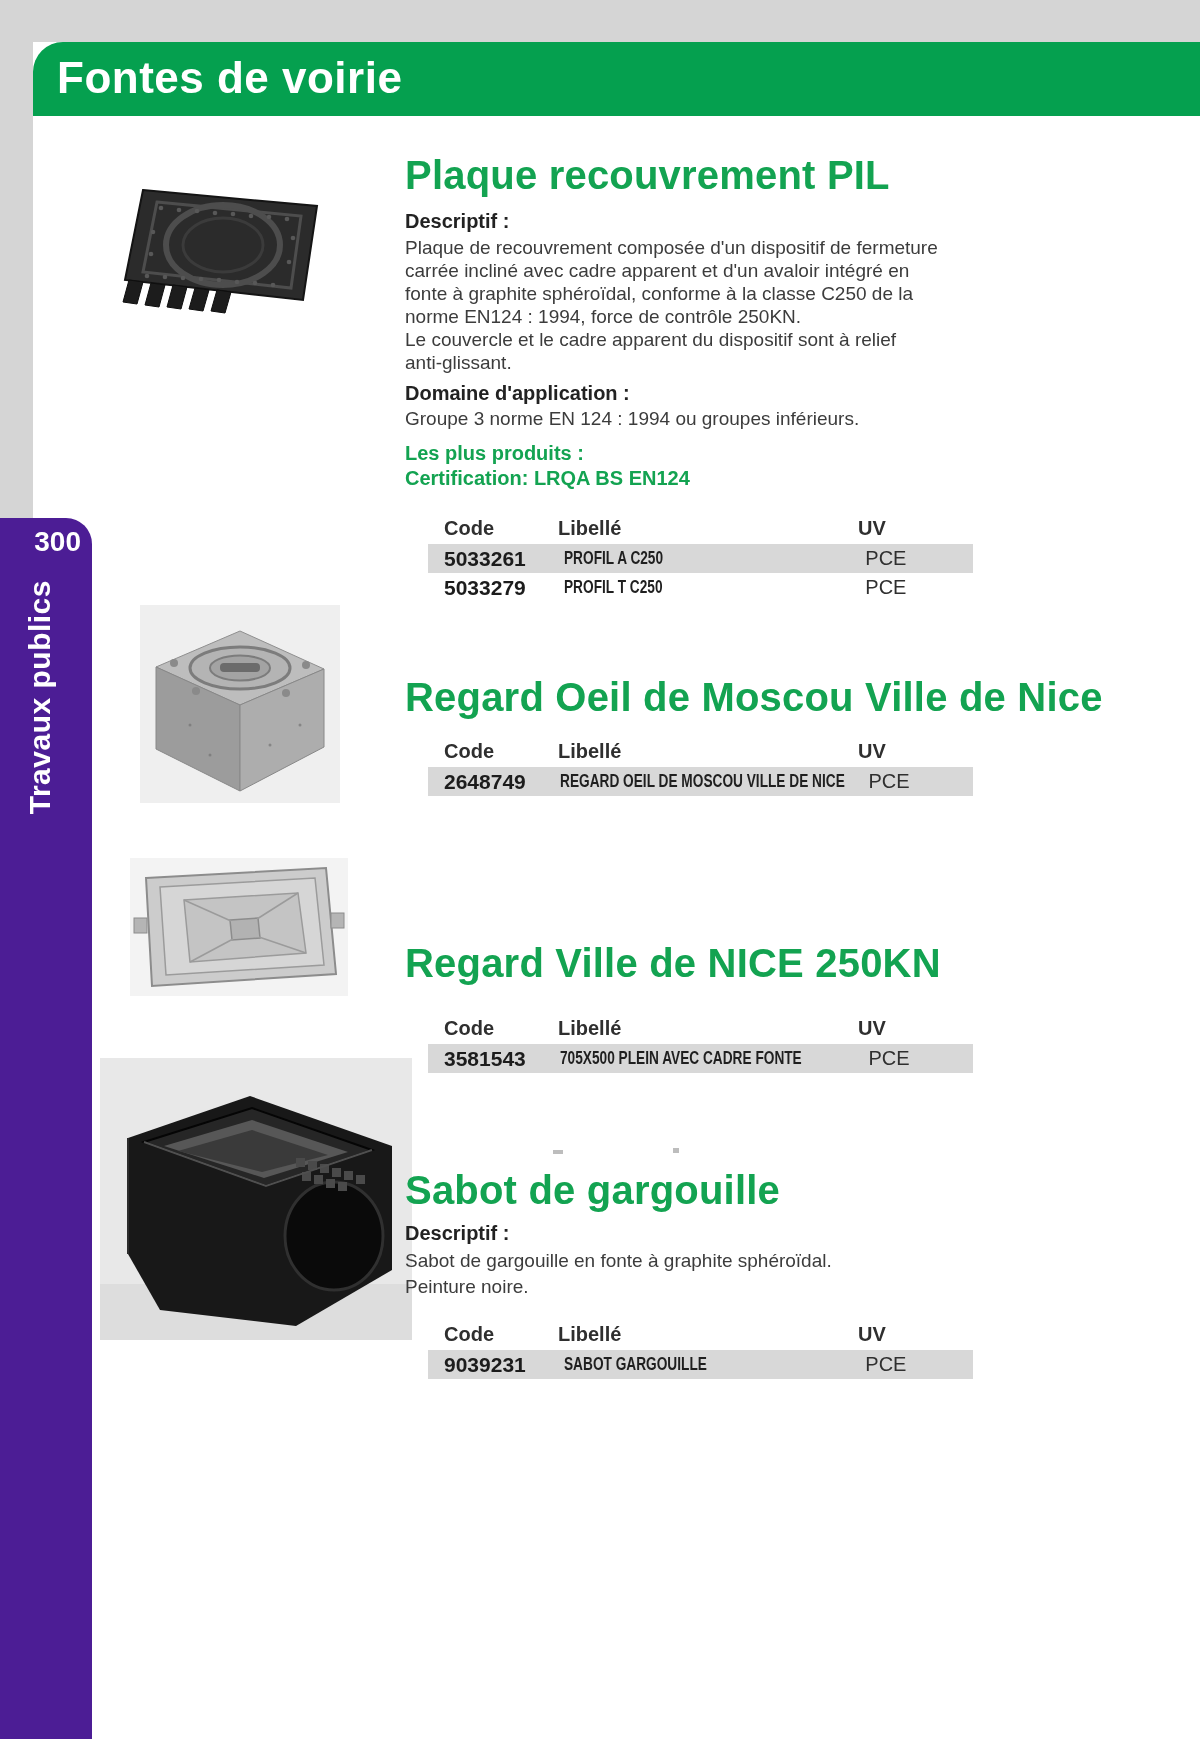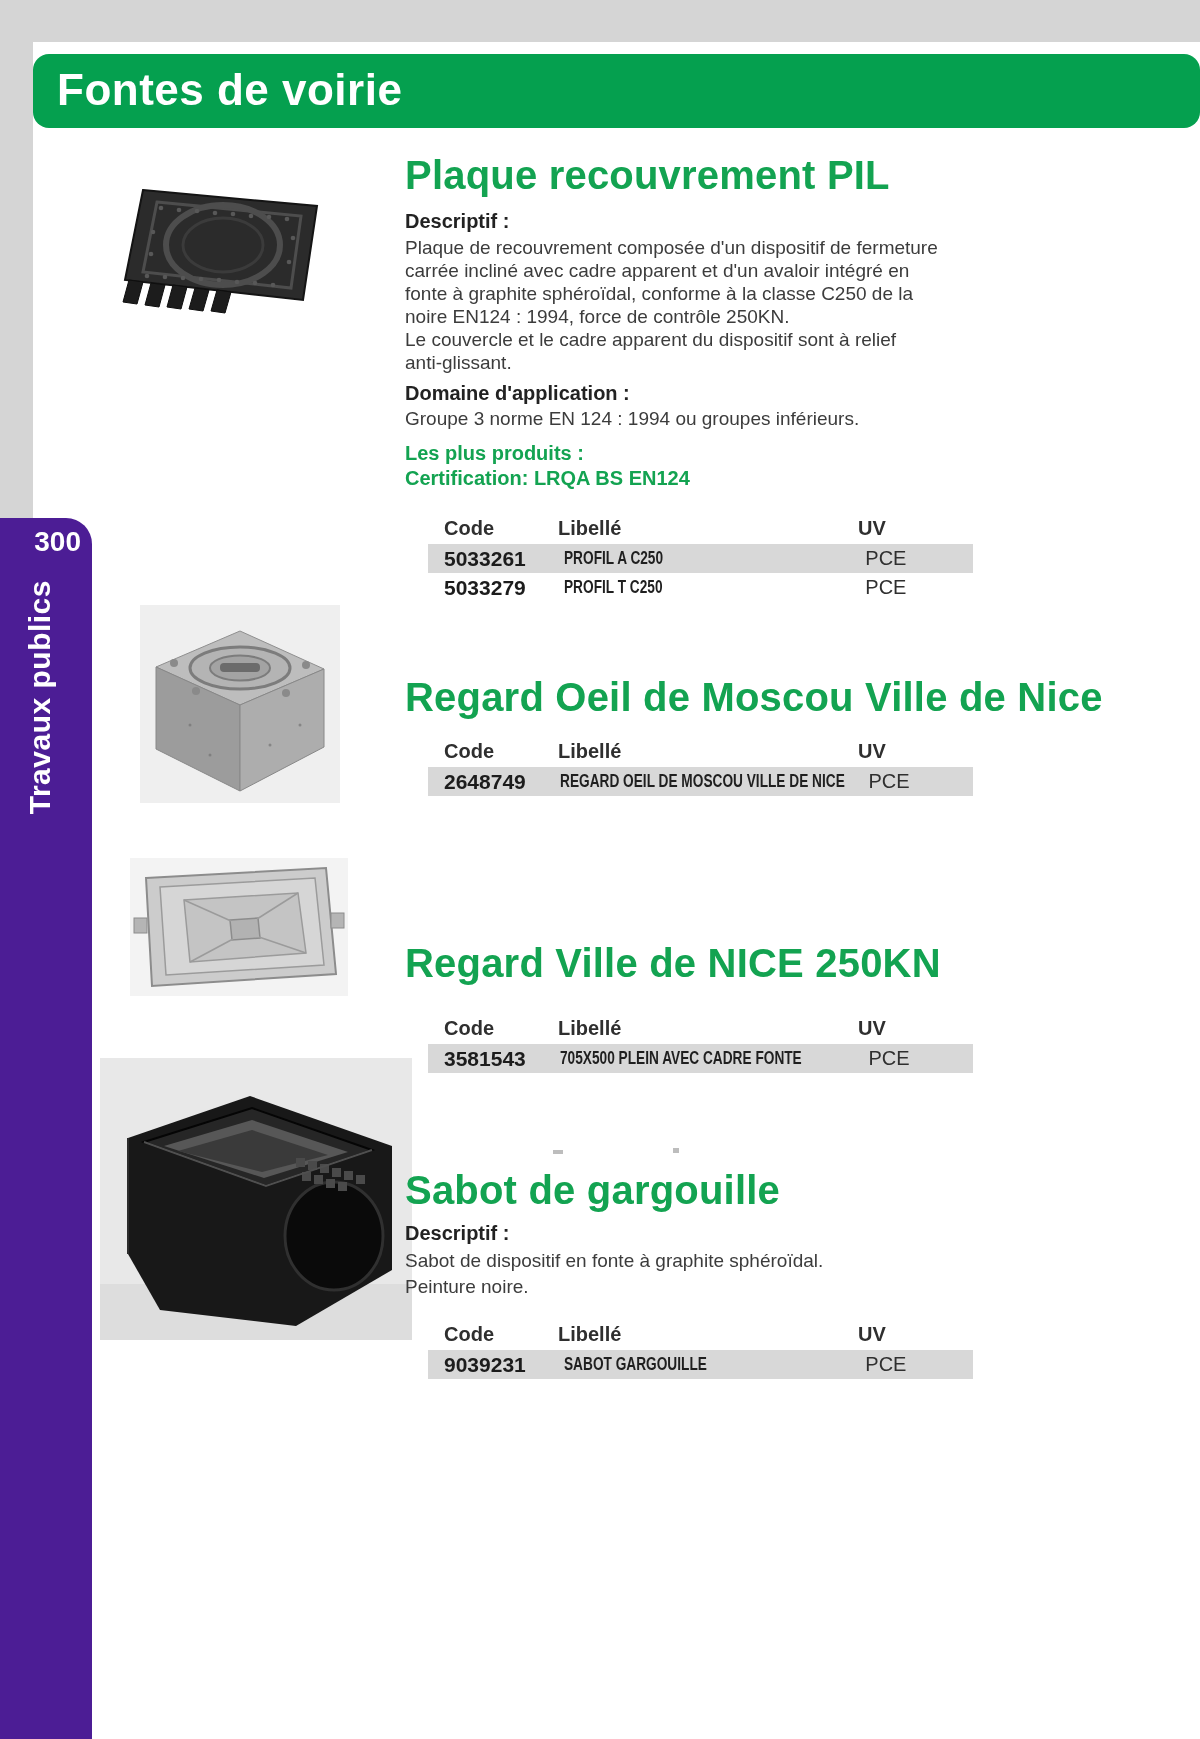--- a/index.html
+++ b/index.html
@@ -1,20 +1,20 @@
 <!DOCTYPE html>
 <html><head>
 <meta charset="utf-8">
 <style>
   html,body{margin:0;padding:0;background:#ffffff;}
   .page{position:relative;width:1200px;height:1739px;background:#ffffff;overflow:hidden;
         font-family:"Liberation Sans", sans-serif;color:#333;}
   .scan-strip{position:absolute;background:#d5d5d5;}
-  .header-bar{position:absolute;left:33px;top:54px;width:1167px;height:74px;
-        background:#05a04f;border-top-left-radius:30px;border-radius:16px;}
+  .header-bar{position:absolute;left:33px;top:42px;width:1167px;height:74px;
+        background:#05a04f;border-top-left-radius:30px;}
   .header-title{color:#ffffff;font-weight:bold;font-size:44px;letter-spacing:0.5px;
         padding:11px 0 0 24px;}
   .sidebar{position:absolute;left:0;top:518px;width:92px;height:1221px;
         background:#4c1d95;border-top-right-radius:26px;}
   .page-num{position:absolute;top:8px;right:11px;color:#fff;font-weight:bold;font-size:28px;}
   .side-label{position:absolute;left:23px;top:62px;color:#fff;font-weight:bold;font-size:30px;
         writing-mode:vertical-rl;transform:rotate(180deg);letter-spacing:0.5px;white-space:nowrap;}
   .sec-title{position:absolute;left:405px;color:#13a351;font-weight:bold;font-size:40px;letter-spacing:0.2px;}
   .blabel{position:absolute;left:405px;font-weight:bold;font-size:20px;color:#222;}
   .glabel{position:absolute;left:405px;font-weight:bold;font-size:20px;color:#13a351;}
@@ -144,21 +144,21 @@
 
   <div class="artifact" style="left:553px;top:1150px;width:10px;height:4px;"></div>
   <div class="artifact" style="left:673px;top:1148px;width:6px;height:5px;"></div>
 
   <div class="sec-title" style="top:153px;">Plaque recouvrement PIL</div>
   <div class="blabel" style="top:210px;">Descriptif :</div>
   <div class="para" style="top:236px;">
     <div>Plaque de recouvrement composée d'un dispositif de fermeture</div>
     <div>carrée incliné avec cadre apparent et d'un avaloir intégré en</div>
     <div>fonte à graphite sphéroïdal, conforme à la classe C250 de la</div>
-    <div>noire EN124 : 1994, force de contrôle 250KN.</div>
+    <div>norme EN124 : 1994, force de contrôle 250KN.</div>
     <div>Le couvercle et le cadre apparent du dispositif sont à relief</div>
     <div>anti-glissant.</div>
   </div>
   <div class="blabel" style="top:382px;">Domaine d'application :</div>
   <div class="para" style="top:407px;">Groupe 3 norme EN 124 : 1994 ou groupes inférieurs.</div>
   <div class="glabel" style="top:442px;">Les plus produits :</div>
   <div class="glabel" style="top:467px;">Certification: LRQA BS EN124</div>
 
   <div class="ptable" style="top:512px;">
     <div class="t-head">
@@ -202,21 +202,21 @@
     <div class="t-row shaded">
       <span class="t-code bold">3581543</span>
       <span class="t-label cond">705X500 PLEIN AVEC CADRE FONTE</span>
       <span class="t-uv">PCE</span>
     </div>
   </div>
 
   <div class="sec-title" style="top:1168px;">Sabot de gargouille</div>
   <div class="blabel" style="top:1222px;">Descriptif :</div>
   <div class="para2" style="top:1248px;">
-    <div>Sabot de dispositif en fonte à graphite sphéroïdal.</div>
+    <div>Sabot de gargouille en fonte à graphite sphéroïdal.</div>
     <div>Peinture noire.</div>
   </div>
   <div class="ptable" style="top:1318px;">
     <div class="t-head">
       <span class="t-code">Code</span>
       <span class="t-label">Libellé</span>
       <span class="t-uv">UV</span>
     </div>
     <div class="t-row shaded">
       <span class="t-code bold">9039231</span>

